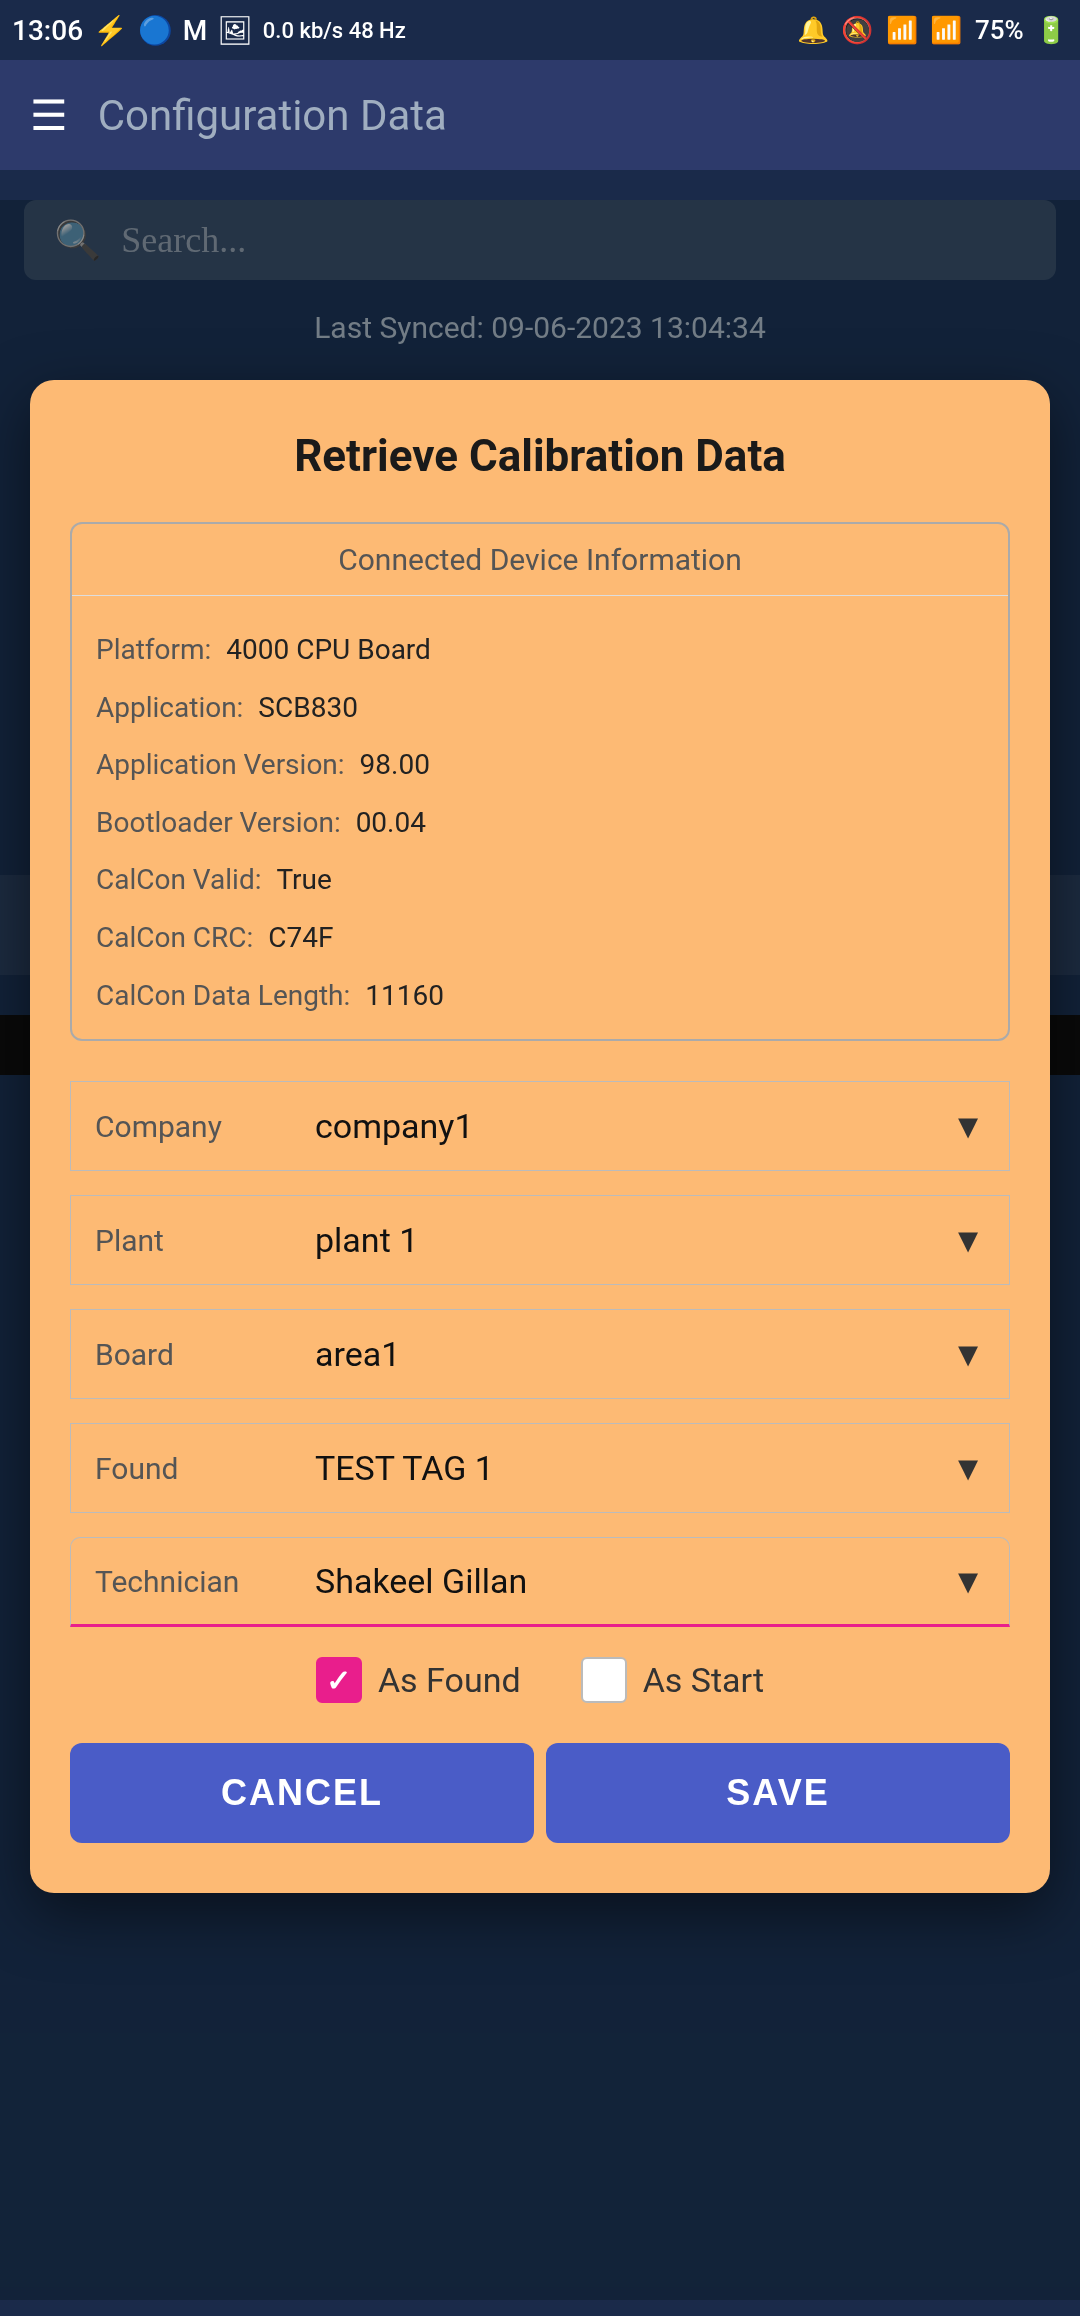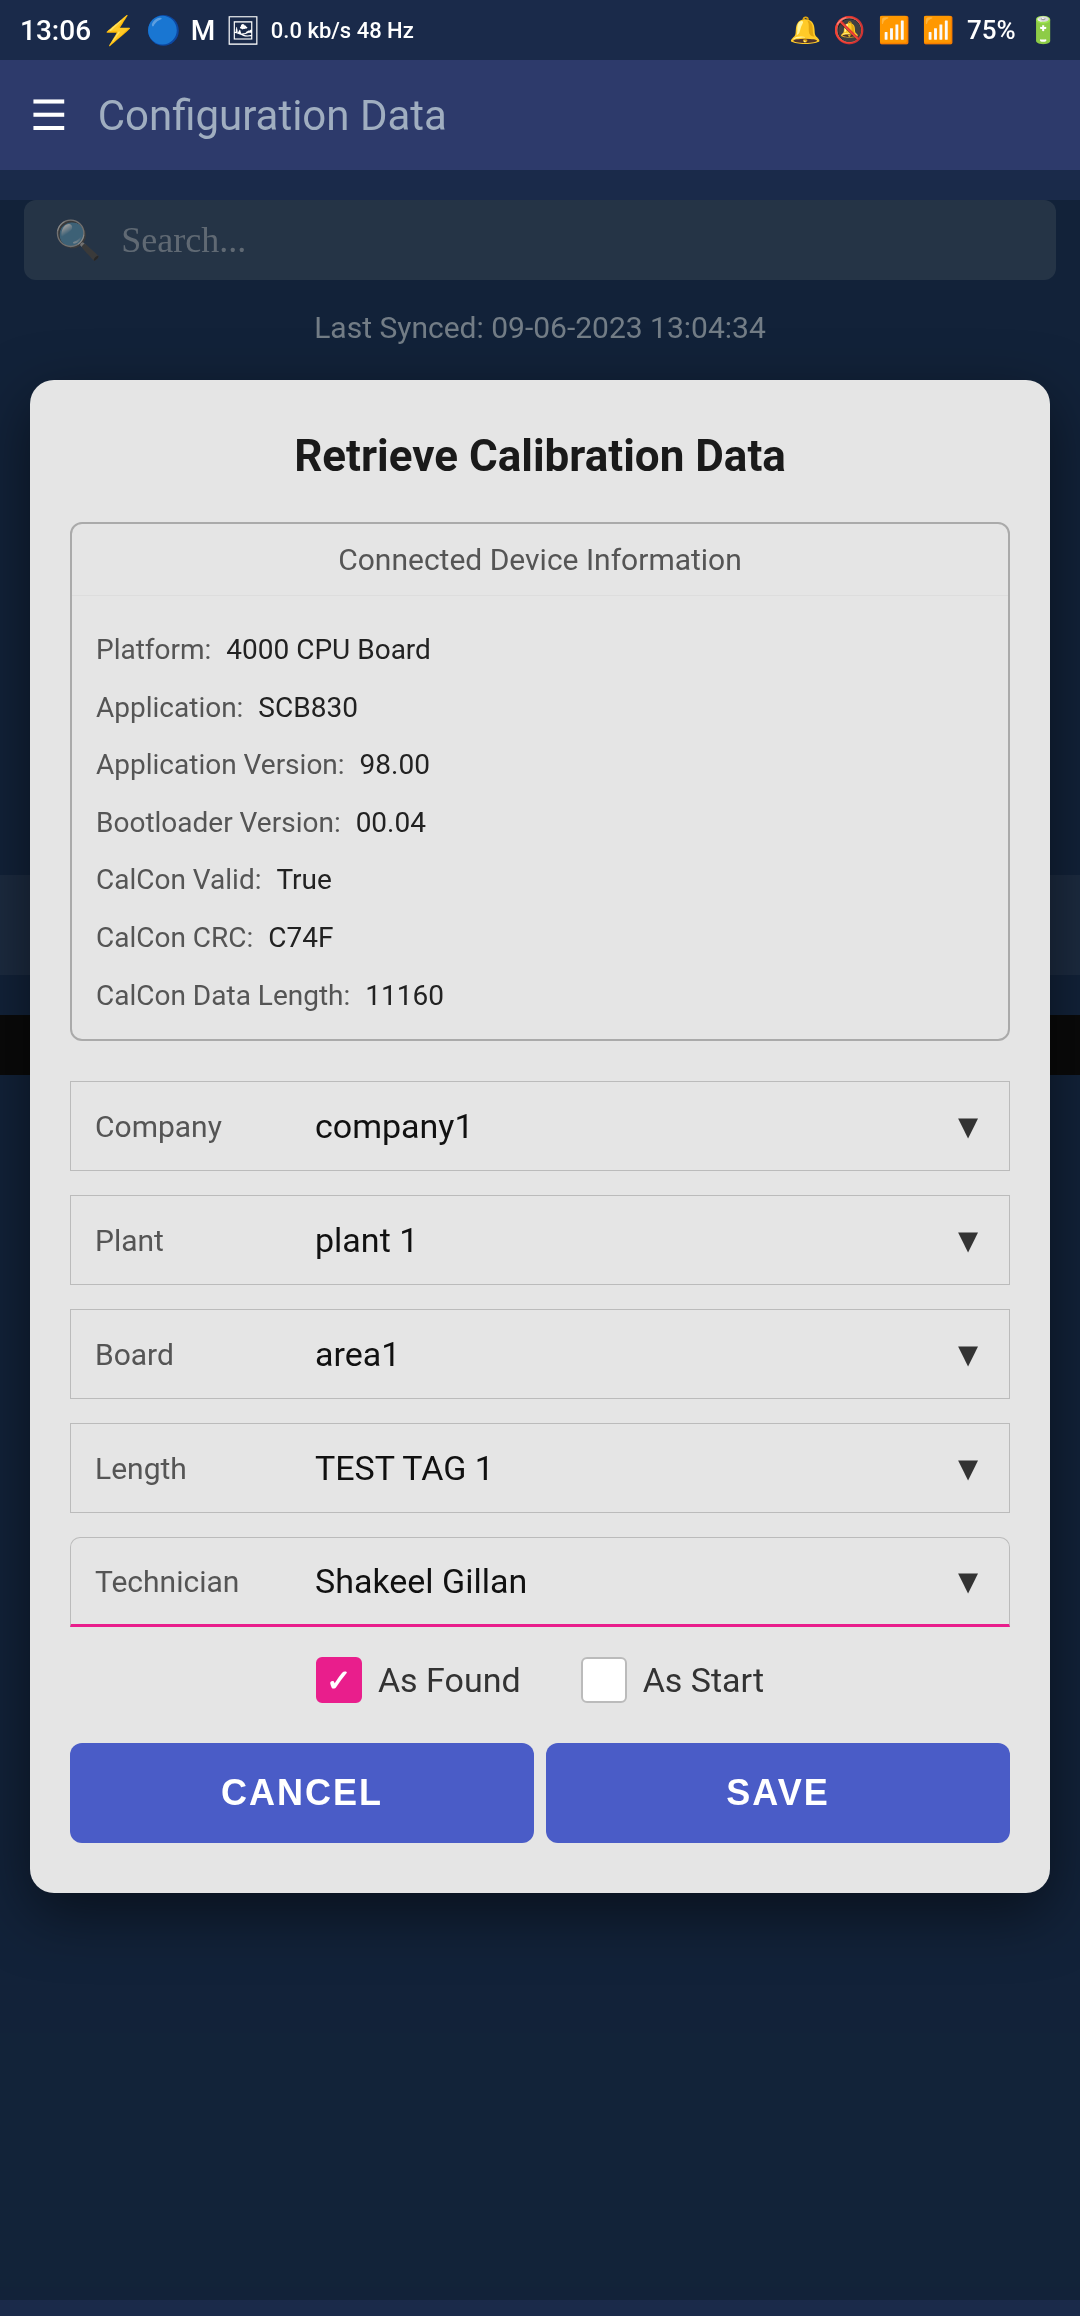--- a/index.html
+++ b/index.html
@@ -15,21 +15,21 @@
     }
 
     
     .status-bar {
       width: 100%;
       height: 60px;
       background: #1a2a4a;
       display: flex;
       align-items: center;
       justify-content: space-between;
-      padding: 0 20px;
+      padding: 0 12px;
       color: white;
       font-size: 28px;
       font-weight: 500;
     }
     .status-bar-left {
       display: flex;
       align-items: center;
       gap: 10px;
     }
     .status-bar-right {
@@ -103,21 +103,21 @@
       background: rgba(0,0,0,0.4);
       z-index: 10;
     }
 
     
     .dialog {
       position: absolute;
       top: 180px;
       left: 30px;
       right: 30px;
-      background: #e5e5e5;
+      background: #fdba74;
       border-radius: 24px;
       padding: 50px 40px 50px 40px;
       z-index: 20;
       box-shadow: 0 20px 60px rgba(0,0,0,0.5);
     }
 
     .dialog-title {
       text-align: center;
       font-size: 44px;
       font-weight: 700;
@@ -405,21 +405,21 @@
       <span class="chevron-icon">▼</span>
     </div>
 
     <div class="form-field">
       <span class="field-label">Board</span>
       <span class="field-value">area1</span>
       <span class="chevron-icon">▼</span>
     </div>
 
     <div class="form-field">
-      <span class="field-label">Length</span>
+      <span class="field-label">Found</span>
       <span class="field-value">TEST TAG 1</span>
       <span class="chevron-icon">▼</span>
     </div>
 
     <div class="form-field active-field">
       <span class="field-label">Technician</span>
       <span class="field-value">Shakeel Gillan</span>
       <span class="chevron-icon">▼</span>
     </div>
 

